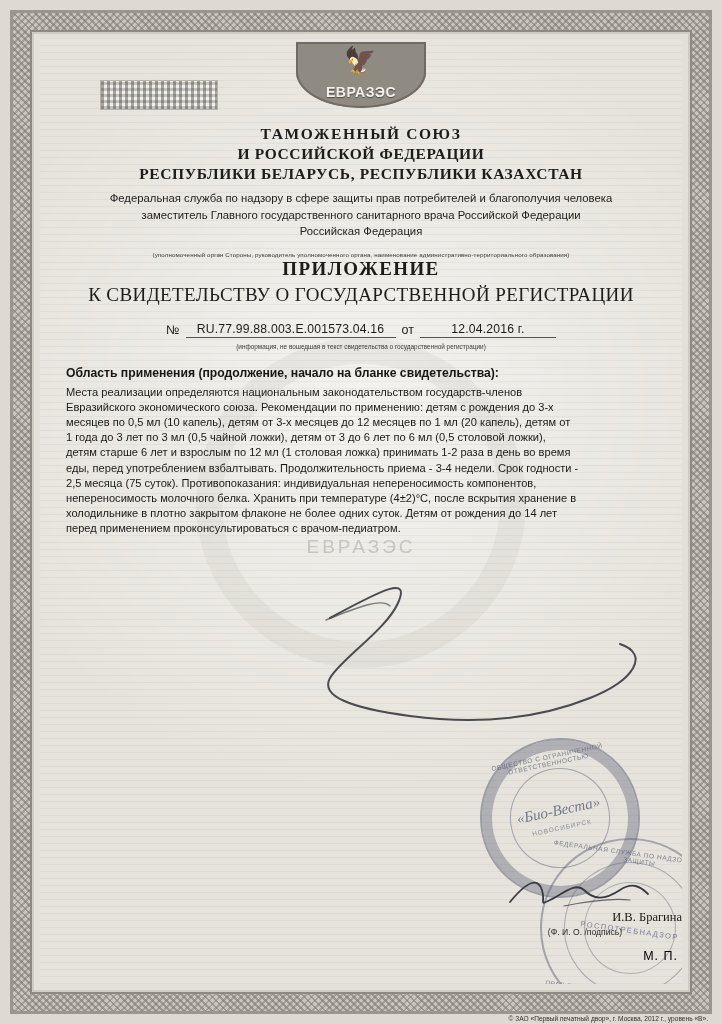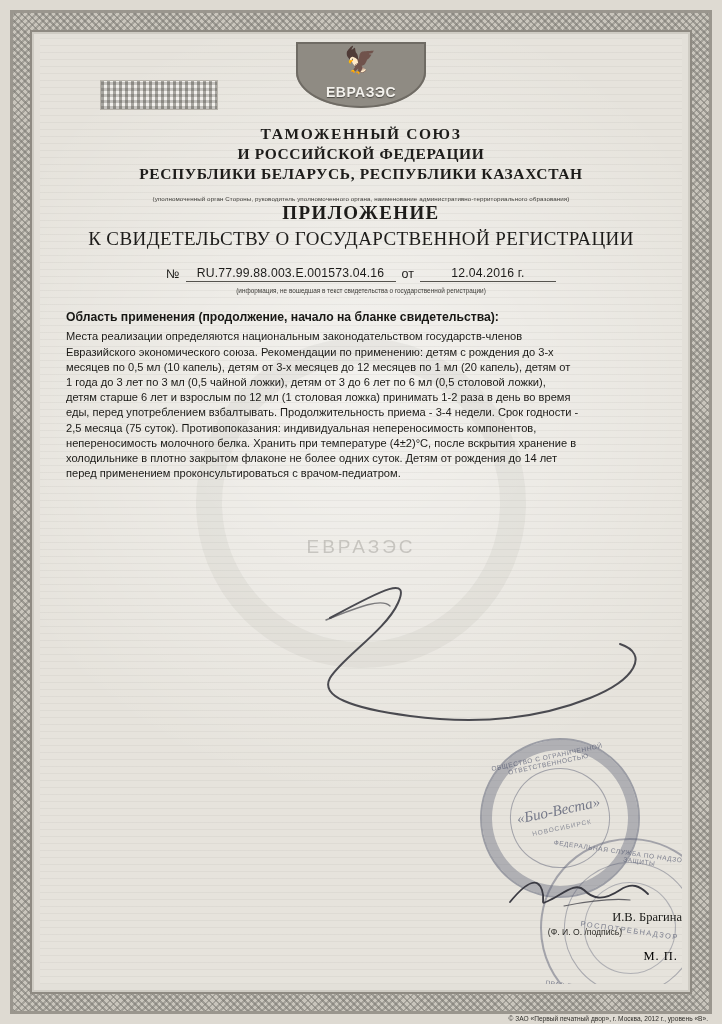--- a/index.html
+++ b/index.html
@@ -316,21 +316,21 @@
   }
   .sig-caption {
     margin-top: 2px;
     font-size: 8.6px;
     color: #2a2925;
   }
   .mp {
     margin-top: 12px;
     text-align: right;
     padding-right: 12px;
-    font-family: Liberation Serif, serif;
+    font-family: Liberation Sans, sans-serif;
     font-size: 12.5px;
     letter-spacing: 1px;
   }
 
   
   .footer {
     position: absolute;
     right: 14px;
     bottom: 2px;
     font-family: "Liberation Sans", sans-serif;
@@ -356,20 +356,23 @@
       </div>
     </div>
 
     <div class="wm-ring"></div>
 
     <div class="content">
       <div class="ts-line l1">ТАМОЖЕННЫЙ СОЮЗ</div>
       <div class="ts-line">И РОССИЙСКОЙ ФЕДЕРАЦИИ</div>
       <div class="ts-line">РЕСПУБЛИКИ БЕЛАРУСЬ, РЕСПУБЛИКИ КАЗАХСТАН</div>
 
+      <div class="auth" style="white-space:pre-line">Федеральная служба по надзору в сфере защиты прав потребителей и благополучия человека
+заместитель Главного государственного санитарного врача Российской Федерации
+Российская Федерация</div>
 
       <div class="fineprint">(уполномоченный орган Стороны, руководитель уполномоченного органа, наименование административно-территориального образования)</div>
 
       <div class="title1">ПРИЛОЖЕНИЕ</div>
       <div class="title2">К СВИДЕТЕЛЬСТВУ О ГОСУДАРСТВЕННОЙ РЕГИСТРАЦИИ</div>
 
       <div class="numrow">
         <span class="lbl">№</span>
         <span class="fill">RU.77.99.88.003.Е.001573.04.16</span>
         <span class="lbl">от</span>

